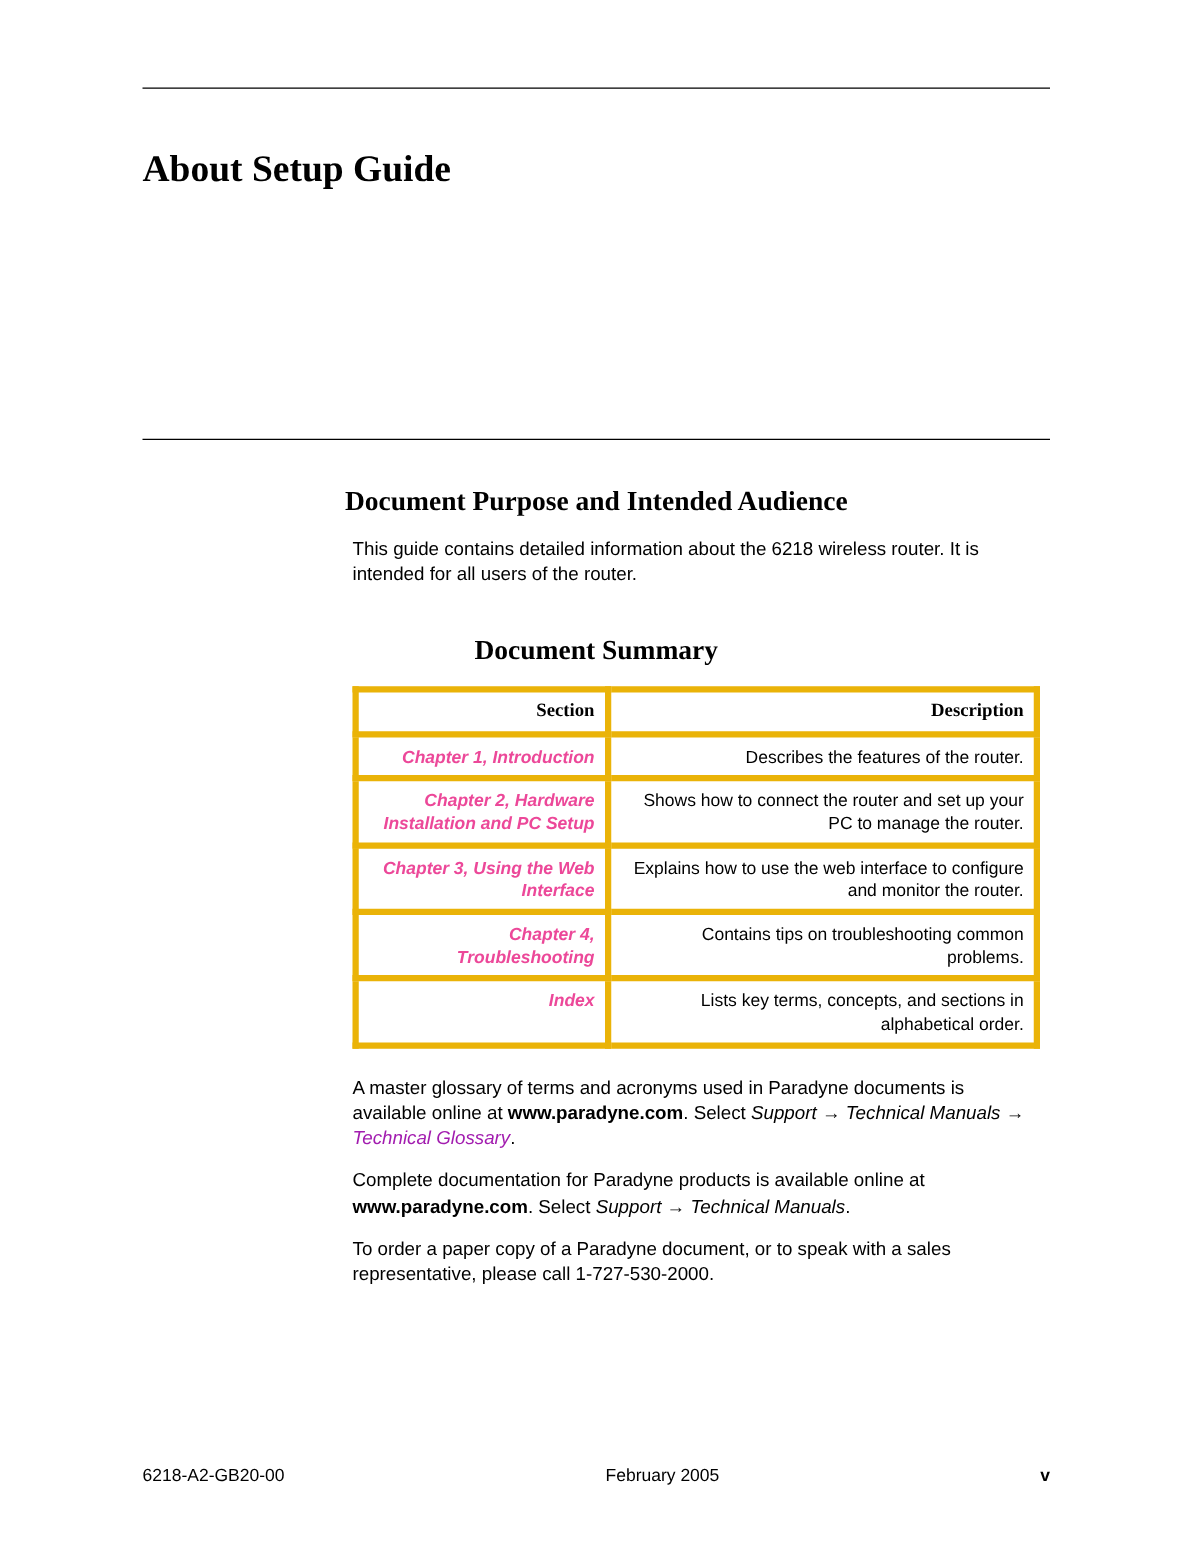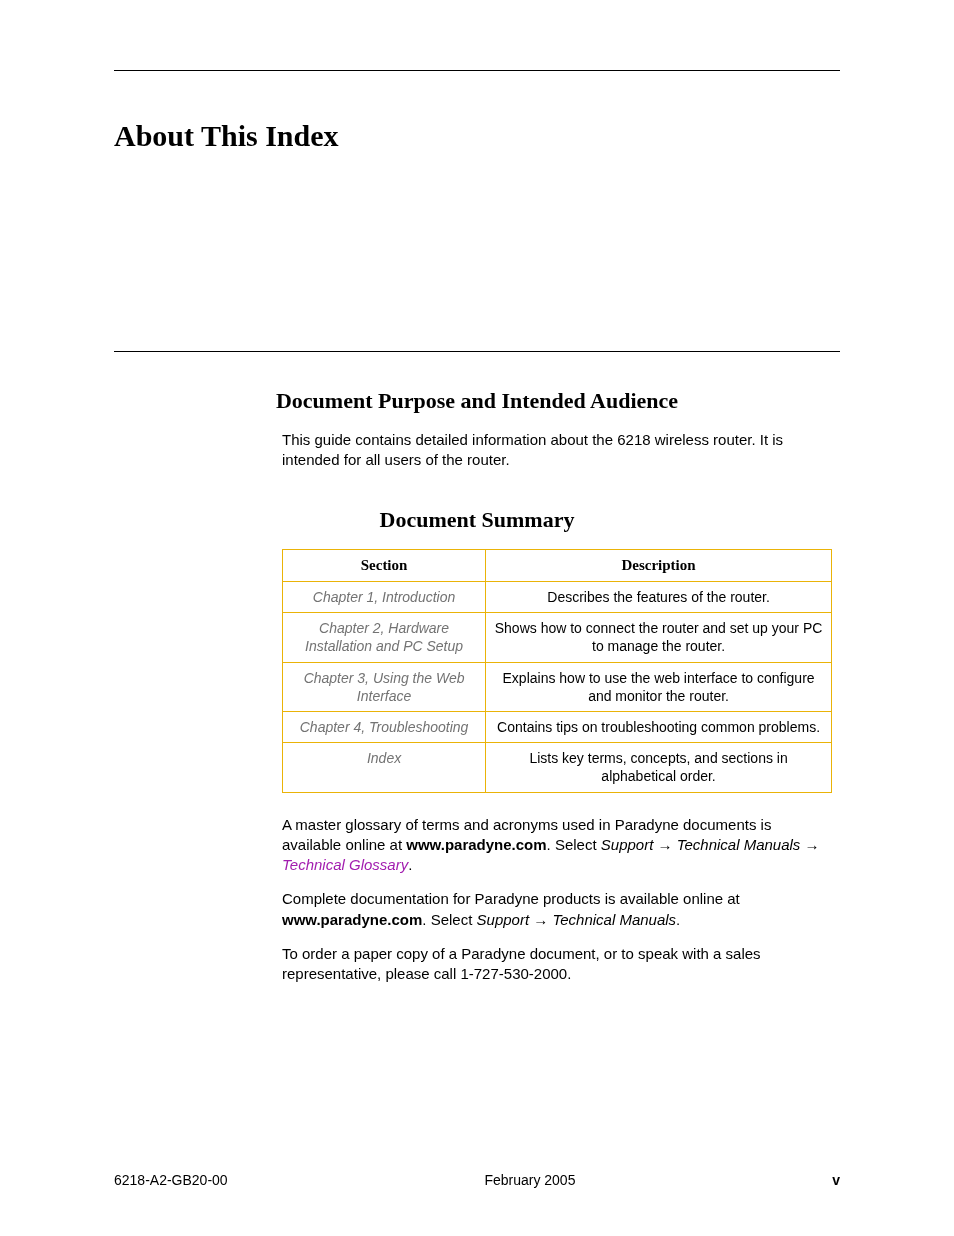--- a/index.html
+++ b/index.html
@@ -52,36 +52,37 @@
     line-height: 1.35;
     font-size: 15px;
   }
   table.summary {
     border-collapse: collapse;
     width: 100%;
     margin-top: 12px;
     margin-bottom: 22px;
   }
   table.summary th, table.summary td {
-    border: 1px solid #eab308;
+    border: 5px solid #eab308;
     vertical-align: top;
     padding: 6px 8px 6px 8px;
     font-size: 14px;
-    text-align: center;
+    text-align: right;
     line-height: 1.3;
   }
   table.summary th {
     font-family: "Times New Roman", Times, serif;
     font-weight: bold;
     font-size: 15px;
     background: #fff;
   }
   .link {
-    color: #737373;
+    color: #ec4899;
     font-style: italic;
+    font-weight: bold;
   }
   .linkplain {
     color: #a21caf;
     font-style: italic;
   }
   .col-section { width: 37%; }
   .col-desc { width: 63%; }
   .st { font-style: italic; text-align: center; }
   .bd { font-weight: bold; }
   .arrow { font-family: Arial, sans-serif; }
@@ -98,21 +99,21 @@
   .footer .page-num {
     font-weight: bold;
   }
 </style>
 </head>
 <body>
 
 <div class="page">
   <hr class="rule">
 
-  <h1 class="title">About This Index</h1>
+  <h1 class="title">About Setup Guide</h1>
 
   <hr class="rule2">
 
   <h2 class="section">Document Purpose and Intended Audience</h2>
   <div class="indent">
     <p>This guide contains detailed information about the 6218 wireless router. It is intended for all users of the router.</p>
   </div>
 
   <h2 class="section">Document Summary</h2>
   <div class="indent">

